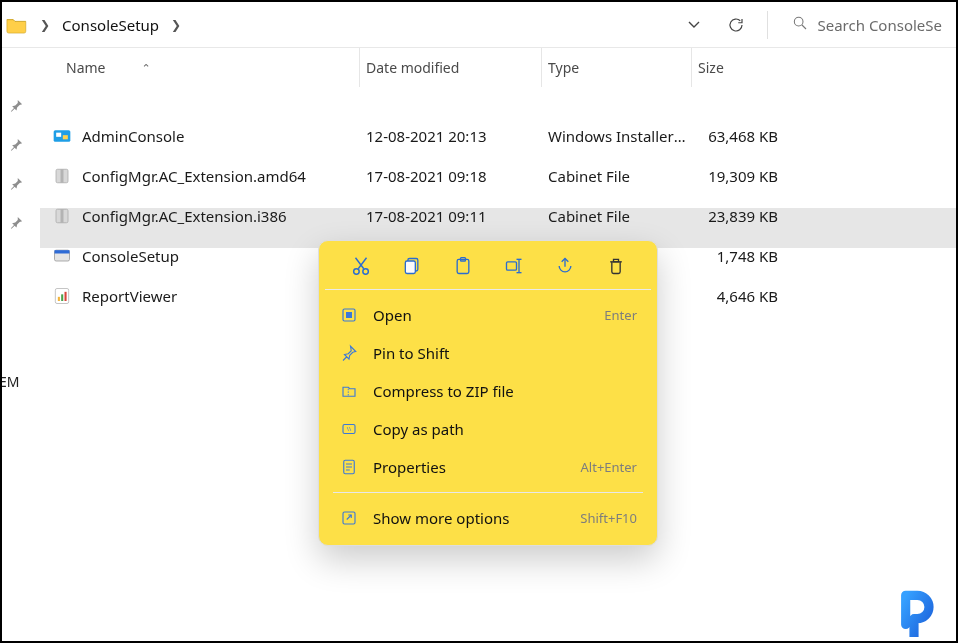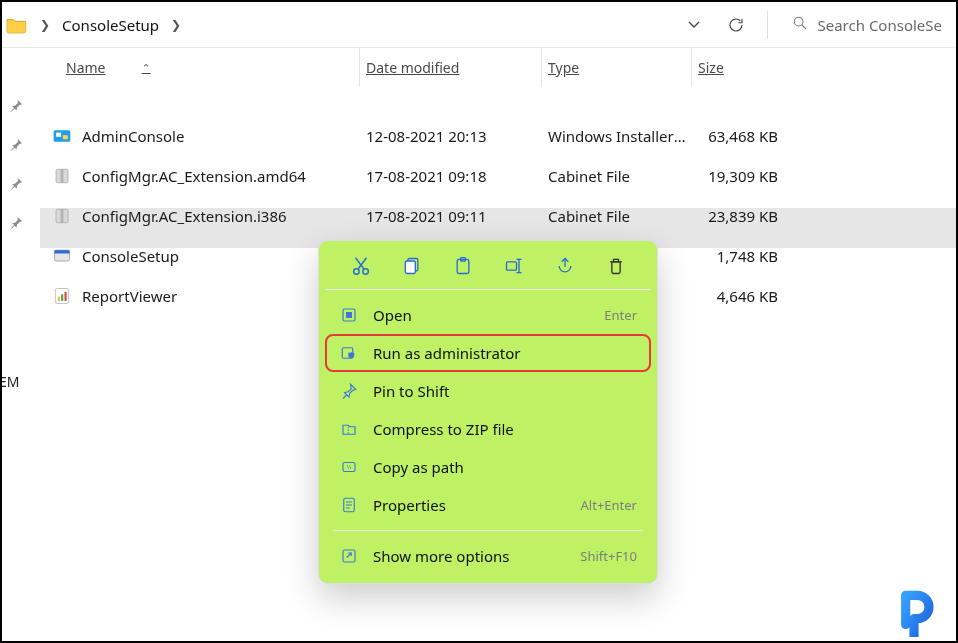--- a/index.html
+++ b/index.html
@@ -44,21 +44,20 @@
     position:absolute; left:38px; right:0; top:46px; bottom:0;
   }
   .columns {
     display:grid;
     grid-template-columns: 320px 182px 150px 100px;
     align-items:center;
     height:40px;
     border-bottom:1px solid transparent;
     color:#4a4a4a;
     font-size:14px;
-    text-decoration:underline;
   }
   .columns .col { padding:10px 6px; display:flex; align-items:center; gap:6px; }
   .columns .col:first-child { padding-left:26px; }
   .columns .sort { font-size:11px; color:#6a6a6a; margin-left:30px; }
   .columns .col:nth-child(4){ justify-content:flex-start; }
   .col-divider { border-right:1px solid #e6e6e6; height:100%; }
   .row {
     display:grid;
     grid-template-columns: 320px 182px 150px 100px;
     align-items:center;
@@ -69,21 +68,21 @@
   .row .cell { padding:0 6px; white-space:nowrap; overflow:hidden; text-overflow:ellipsis;margin-top:48px; }
   .row .cell.name { display:flex; align-items:center; gap:10px; padding-left:12px; }
   .row .cell.size { text-align:right; padding-right:14px; }
   .row.selected { background:#e6e6e6; }
   .file-icon { width:20px; height:20px; display:inline-flex; align-items:center; justify-content:center; flex-shrink:0; }
   
   .ctx-menu {
     position:absolute;
     left:316px; top:238px;
     width:340px;
-    background:#bef264;
+    background:#fde047;
     border:1px solid #dedede;
     border-radius:10px;
     box-shadow:0 14px 34px rgba(0,0,0,.20);
     padding:8px 6px 8px 6px;
     font-size:15px;
   }
   .ctx-toolbar {
     display:flex; justify-content:space-around; align-items:center;
     padding:4px 10px 10px 10px;
     border-bottom:1px solid #eaeaea;
@@ -309,29 +308,20 @@
     <span class="icn">
         <svg viewBox="0 0 24 24" width="18" height="18">
           <rect x="4" y="4" width="16" height="16" rx="2" fill="none" stroke="#3b78d8" stroke-width="1.6"></rect>
           <rect x="8" y="8" width="8" height="8" fill="#3b78d8"></rect>
         </svg>
       </span>
     <span class="lbl">Open</span>
     <span class="sc">Enter</span>
   </div>
 
-  <div class="ctx-item highlight">
-    <span class="icn">
-        <svg viewBox="0 0 24 24" width="18" height="18">
-          <rect x="3" y="5" width="14" height="14" rx="2" fill="none" stroke="#3b78d8" stroke-width="1.6"></rect>
-          <path d="M15 11 l4 1 v3 a4 4 0 0 1 -4 4 a4 4 0 0 1 -4 -4 v-3 Z" fill="#3b78d8"></path>
-        </svg>
-      </span>
-    <span class="lbl">Run as administrator</span>
-  </div>
 
   <div class="ctx-item">
     <span class="icn">
         <svg viewBox="0 0 24 24" width="18" height="18">
           <path d="M14 3 l7 7 -4 1 -4 4 -1 5 -3 -3 -5 5 5 -5 -3 -3 5 -1 4 -4 Z" fill="none" stroke="#3b78d8" stroke-width="1.5"></path>
         </svg>
       </span>
     <span class="lbl">Pin to Shift</span>
   </div>
 

